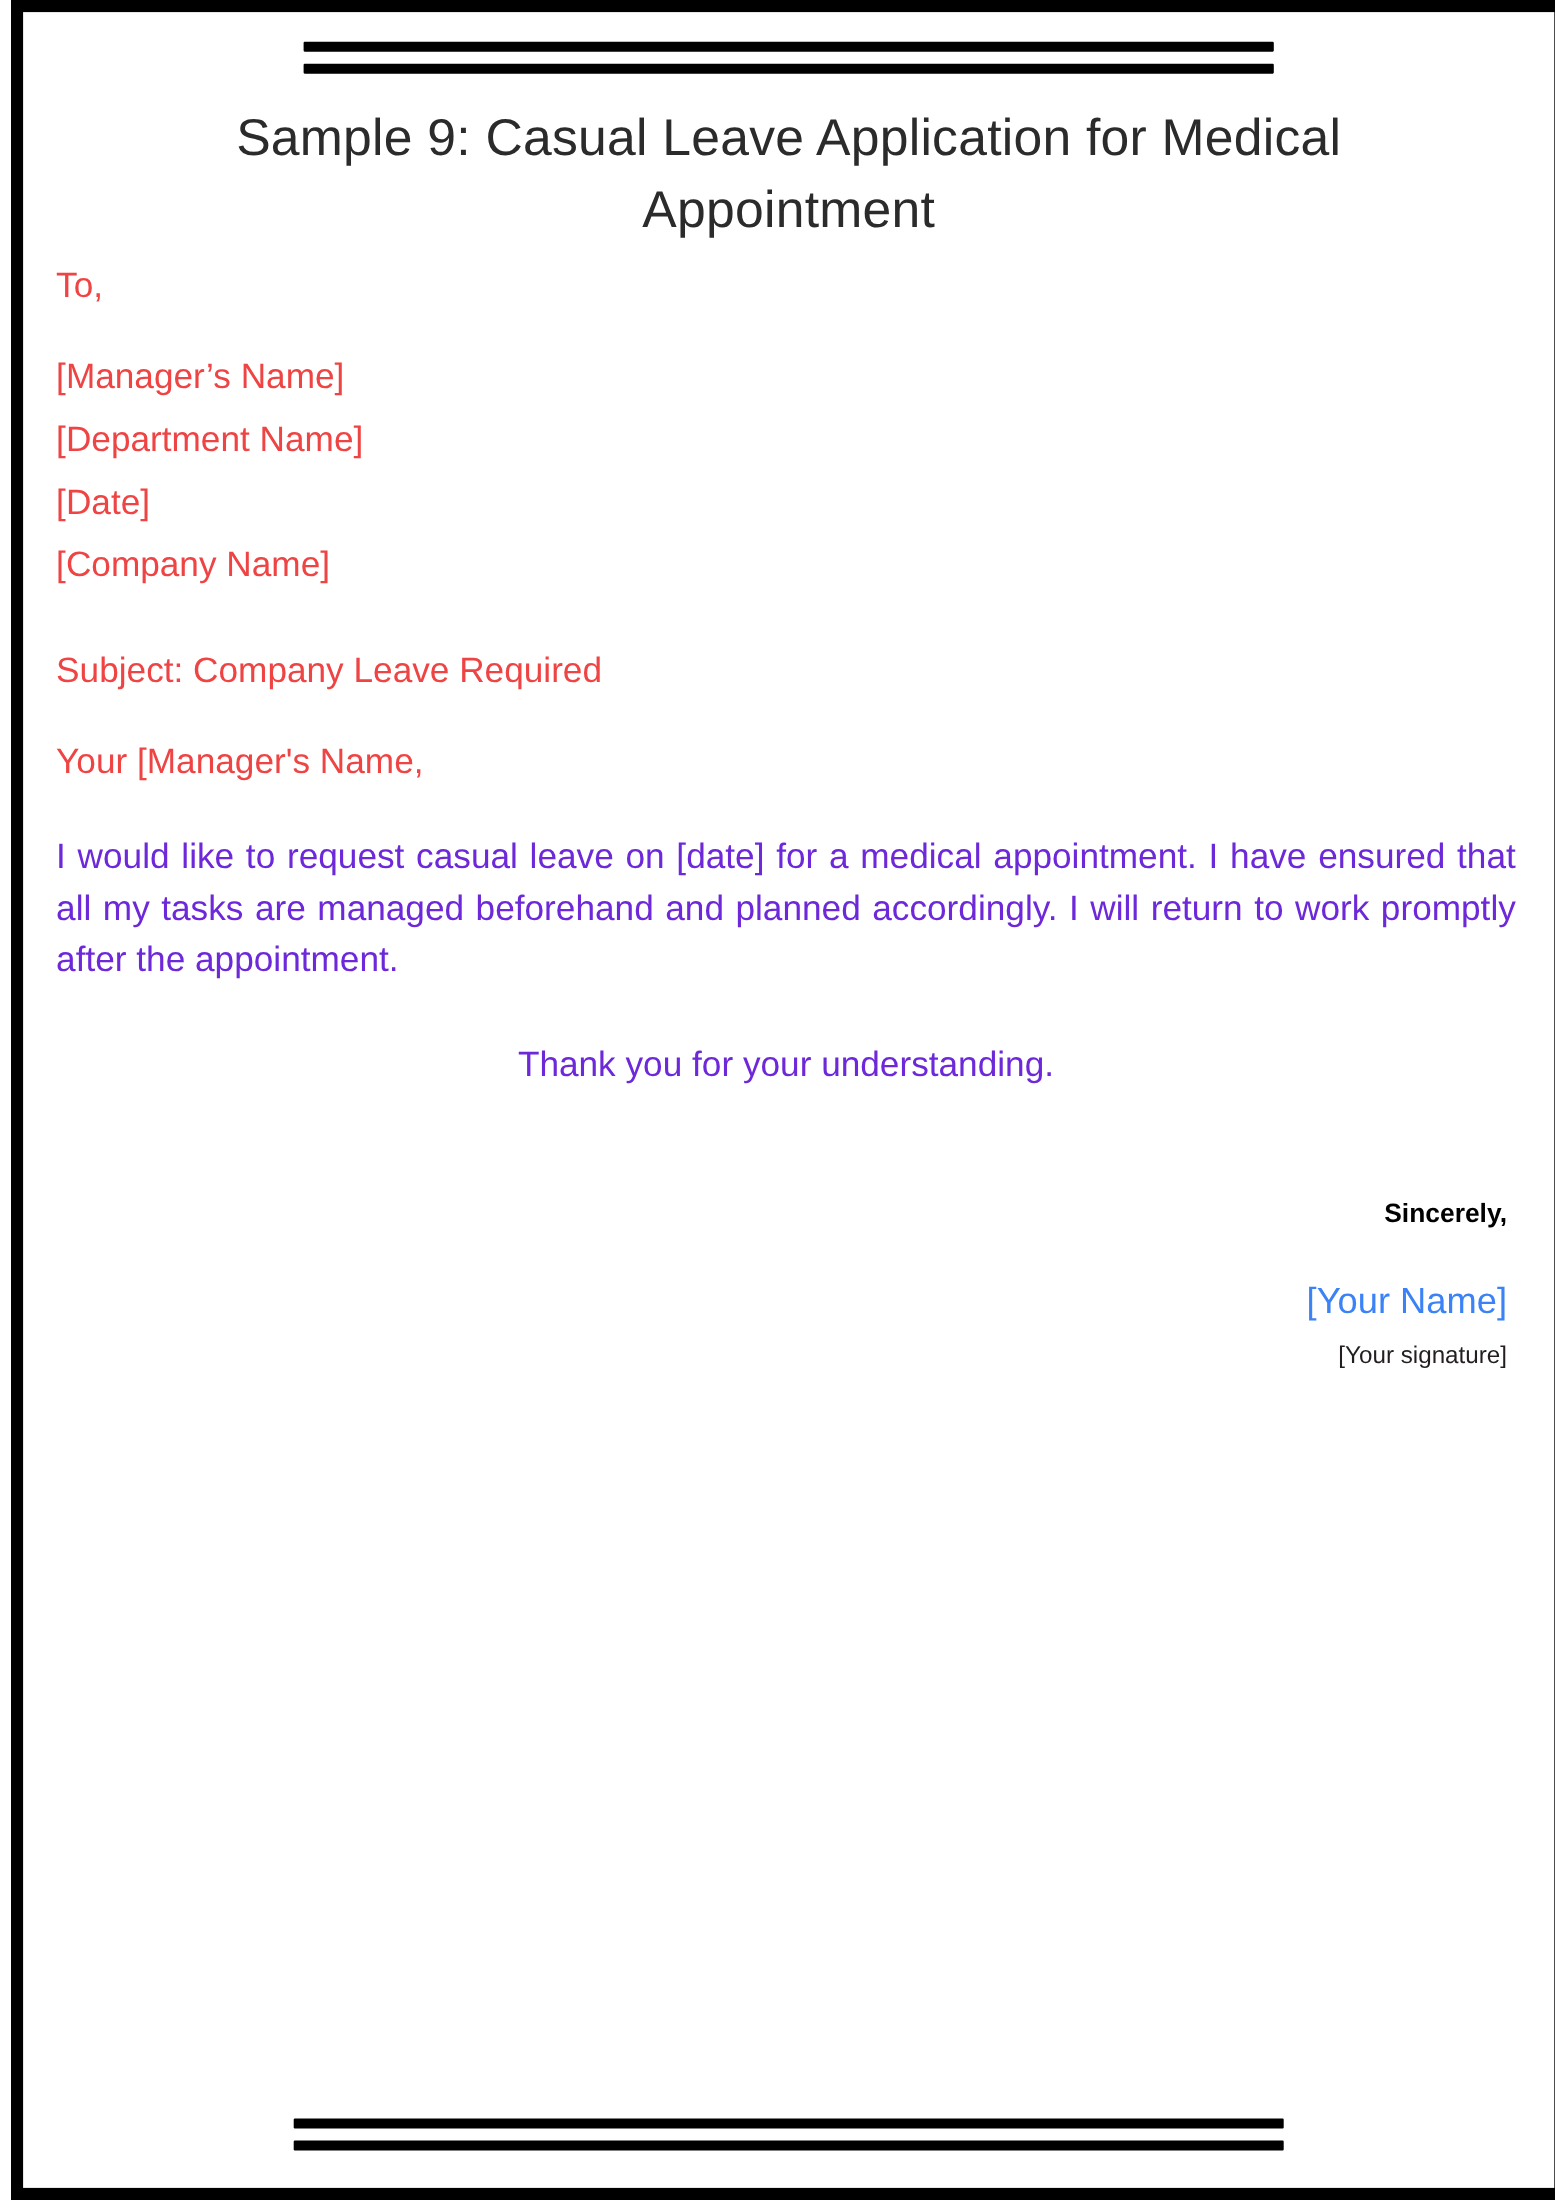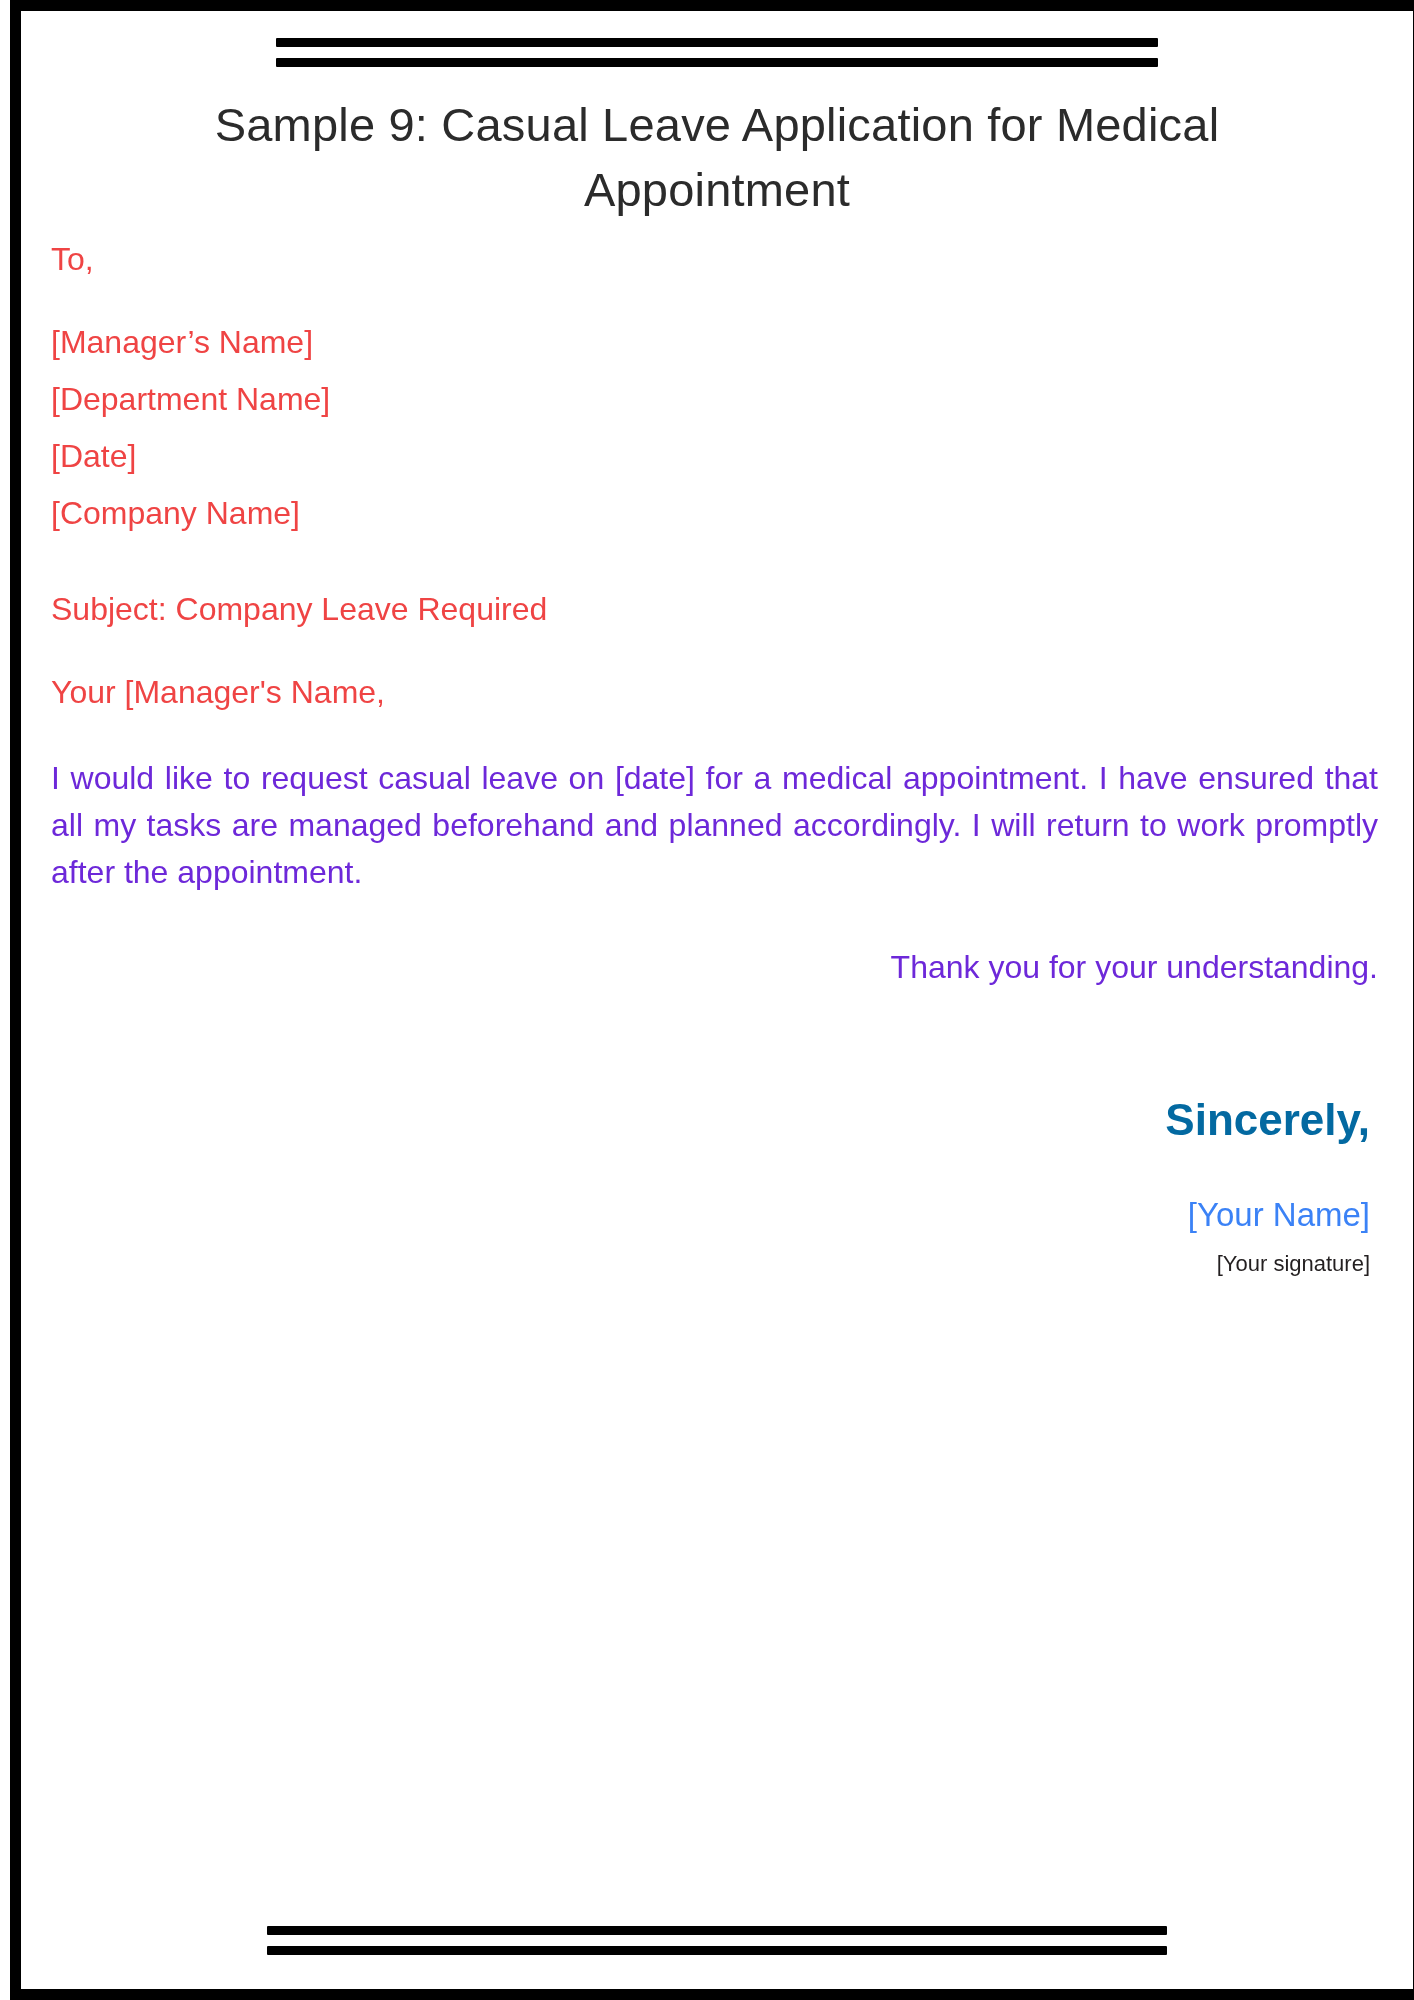--- a/index.html
+++ b/index.html
@@ -79,34 +79,34 @@
   .para {
     font-size: 32px;
     line-height: 1.46;
     text-align: justify;
     text-justify: inter-word;
     margin: 8px 0 0 0;
     color: #6d28d9;
   }
 
   .para.no-justify {
-    text-align: right;
+    text-align: center;
   }
 
   
   .signoff {
     margin-top: 95px;
     text-align: right;
     padding-right: 8px;
   }
   .signoff .sincerely {
-    font-size: 44px;
+    font-size: 24px;
     font-weight: bold;
     line-height: 1.6;
-    color: #0369a1;
+    color: #000000;
   }
   .signoff .name {
     font-size: 33px;
     line-height: 1.78;
     margin-top: 30px;
     color: #3b82f6;
   }
   .signoff .signature {
     font-size: 22px;
     line-height: 1.78;

